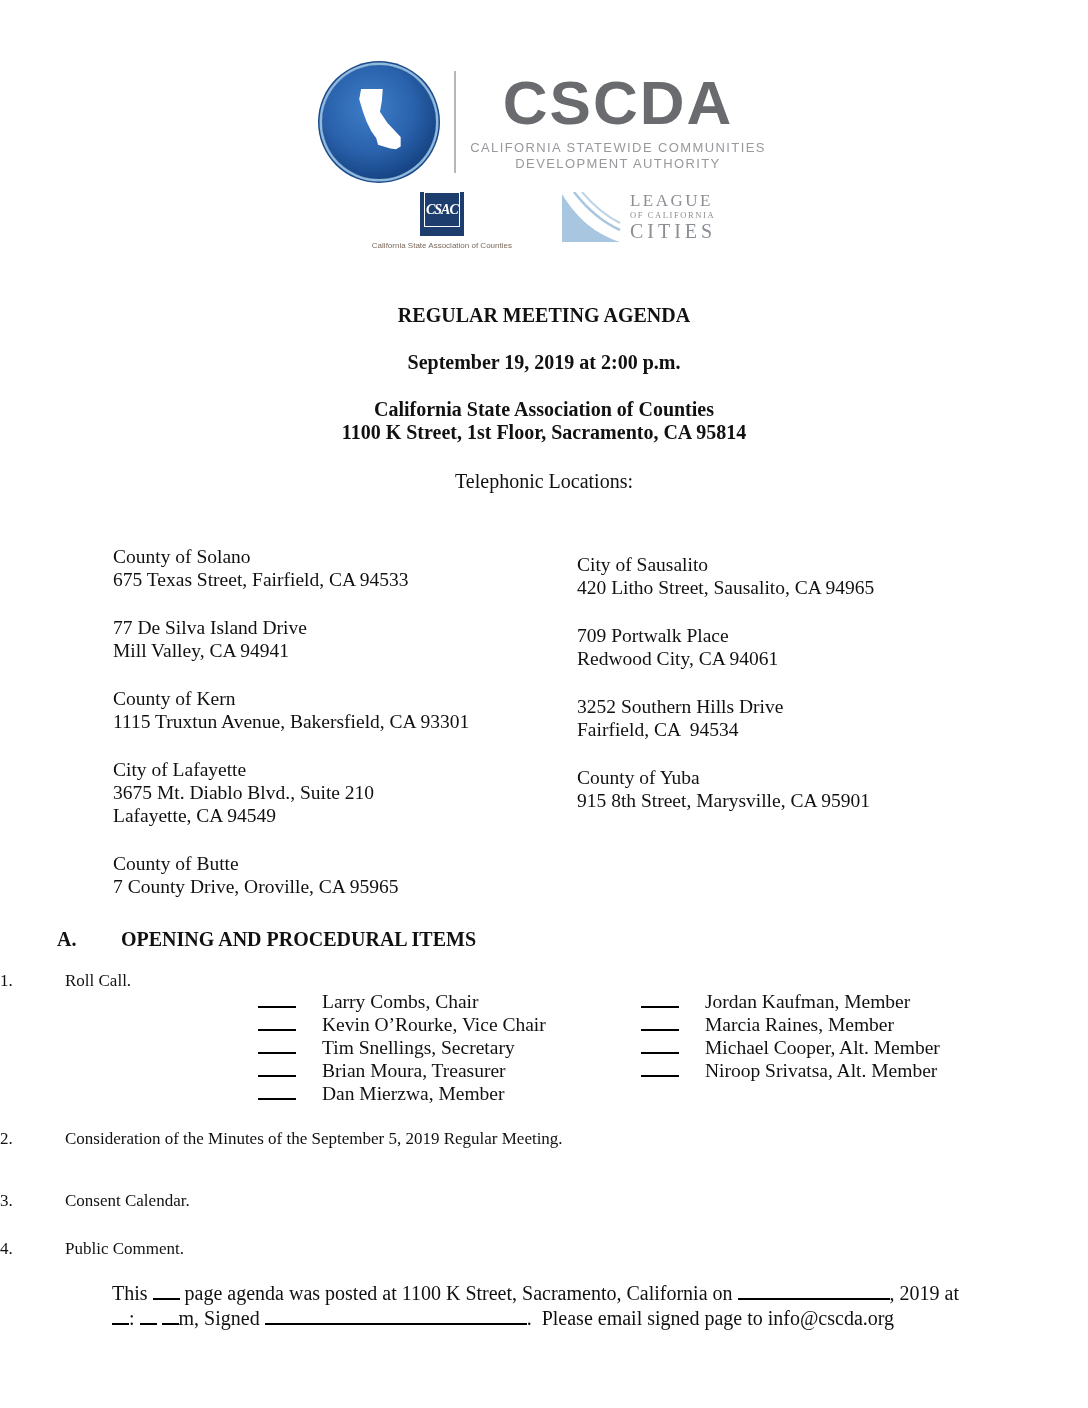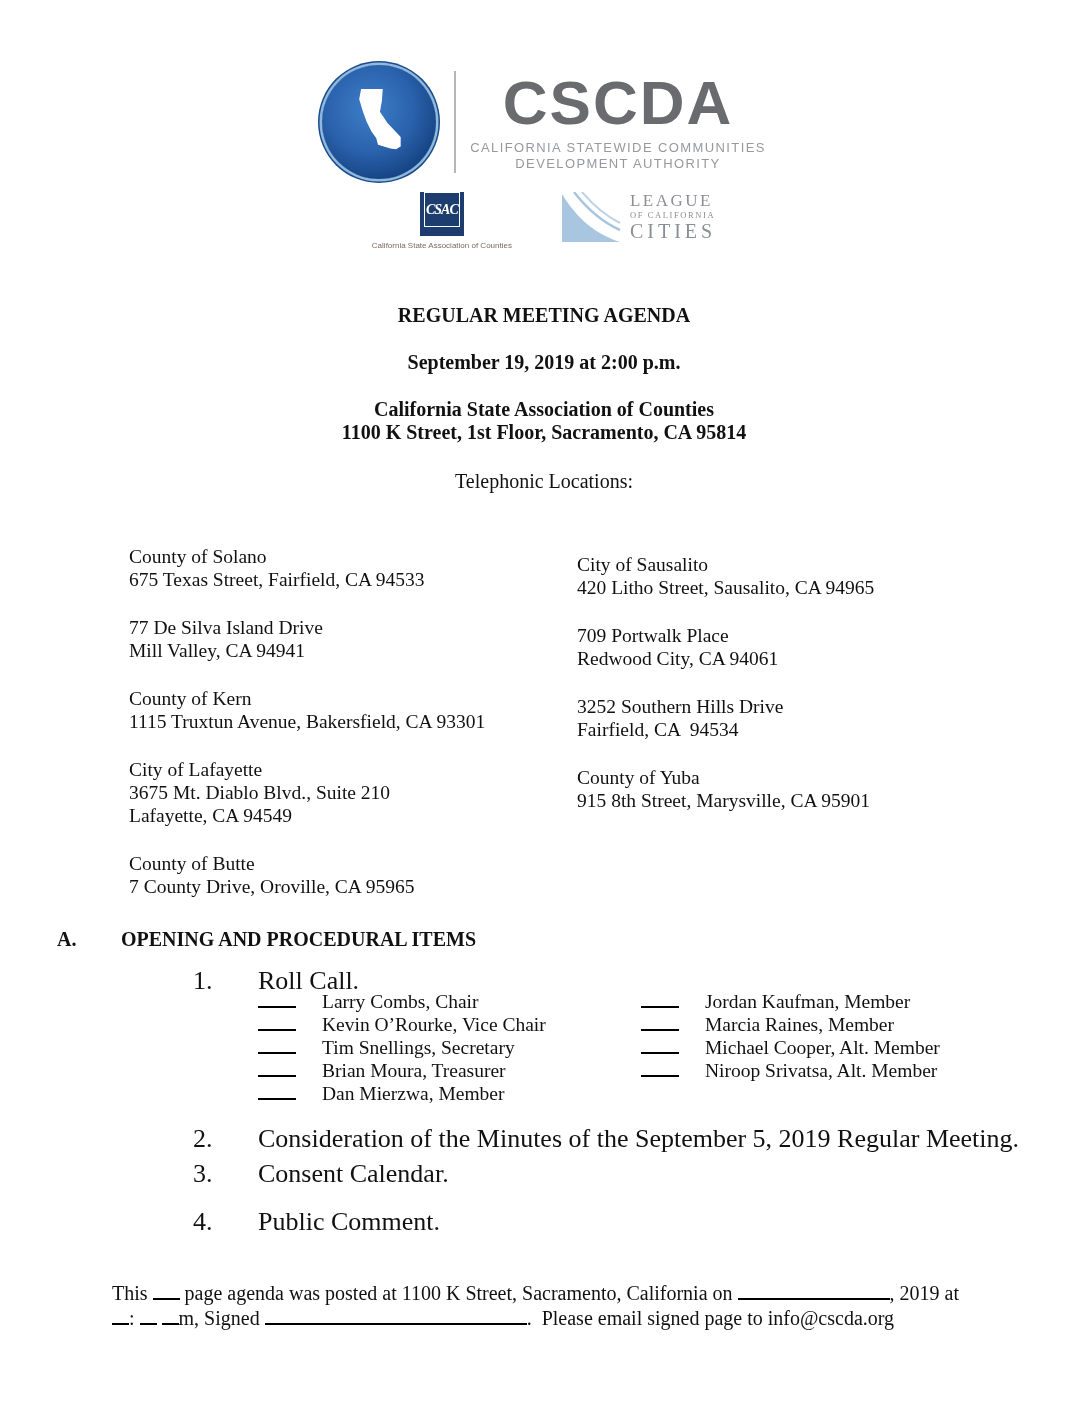--- a/index.html
+++ b/index.html
@@ -47,31 +47,31 @@
   .league-l3{font-size:20px;letter-spacing:4px;line-height:21px;}
   
   .h-center{text-align:center;font-size:20px;line-height:23px;}
   .bold{font-weight:bold;}
   .title{margin-top:50px;}
   .datetime{margin-top:24px;}
   .venue{margin-top:24px;}
   .telephonic{margin-top:26px;}
   
   .locations{position:relative;margin-top:52px;height:356px;font-size:19.5px;line-height:23px;}
-  .loc-col-left{position:absolute;left:129px;top:0;}
+  .loc-col-left{position:absolute;left:113px;top:0;}
   .loc-col-right{position:absolute;left:577px;top:8px;}
   .loc-block{margin-bottom:25px;}
   .loc-line{white-space:pre-wrap;}
   
   .section-heading{margin-top:28px;padding-left:57px;font-size:20px;font-weight:bold;line-height:21px;}
   .section-letter{display:inline-block;width:64px;}
-  .agenda-item{padding-left:193px;font-size:26px;line-height:21px;}
+  .agenda-item{font-size:17px;line-height:21px;}
   .item-1{margin-top:20px;}
   .item-2{margin-top:22px;}
-  .item-3{margin-top:14px;}
+  .item-3{margin-top:41px;}
   .item-4{margin-top:27px;}
   .item-number{display:inline-block;width:65px;}
   
   .rollcall{font-size:19.5px;}
   .rc-row{padding-left:258px;height:23px;line-height:22px;white-space:nowrap;}
   .rc-blank{display:inline-block;width:38px;height:14px;border-bottom:2px solid #000;}
   .rc-name{display:inline-block;margin-left:26px;width:319px;}
   .rc-name.right{width:auto;}
   
   .footer{position:absolute;top:1281px;left:112px;font-size:20px;line-height:24.5px;white-space:nowrap;}

